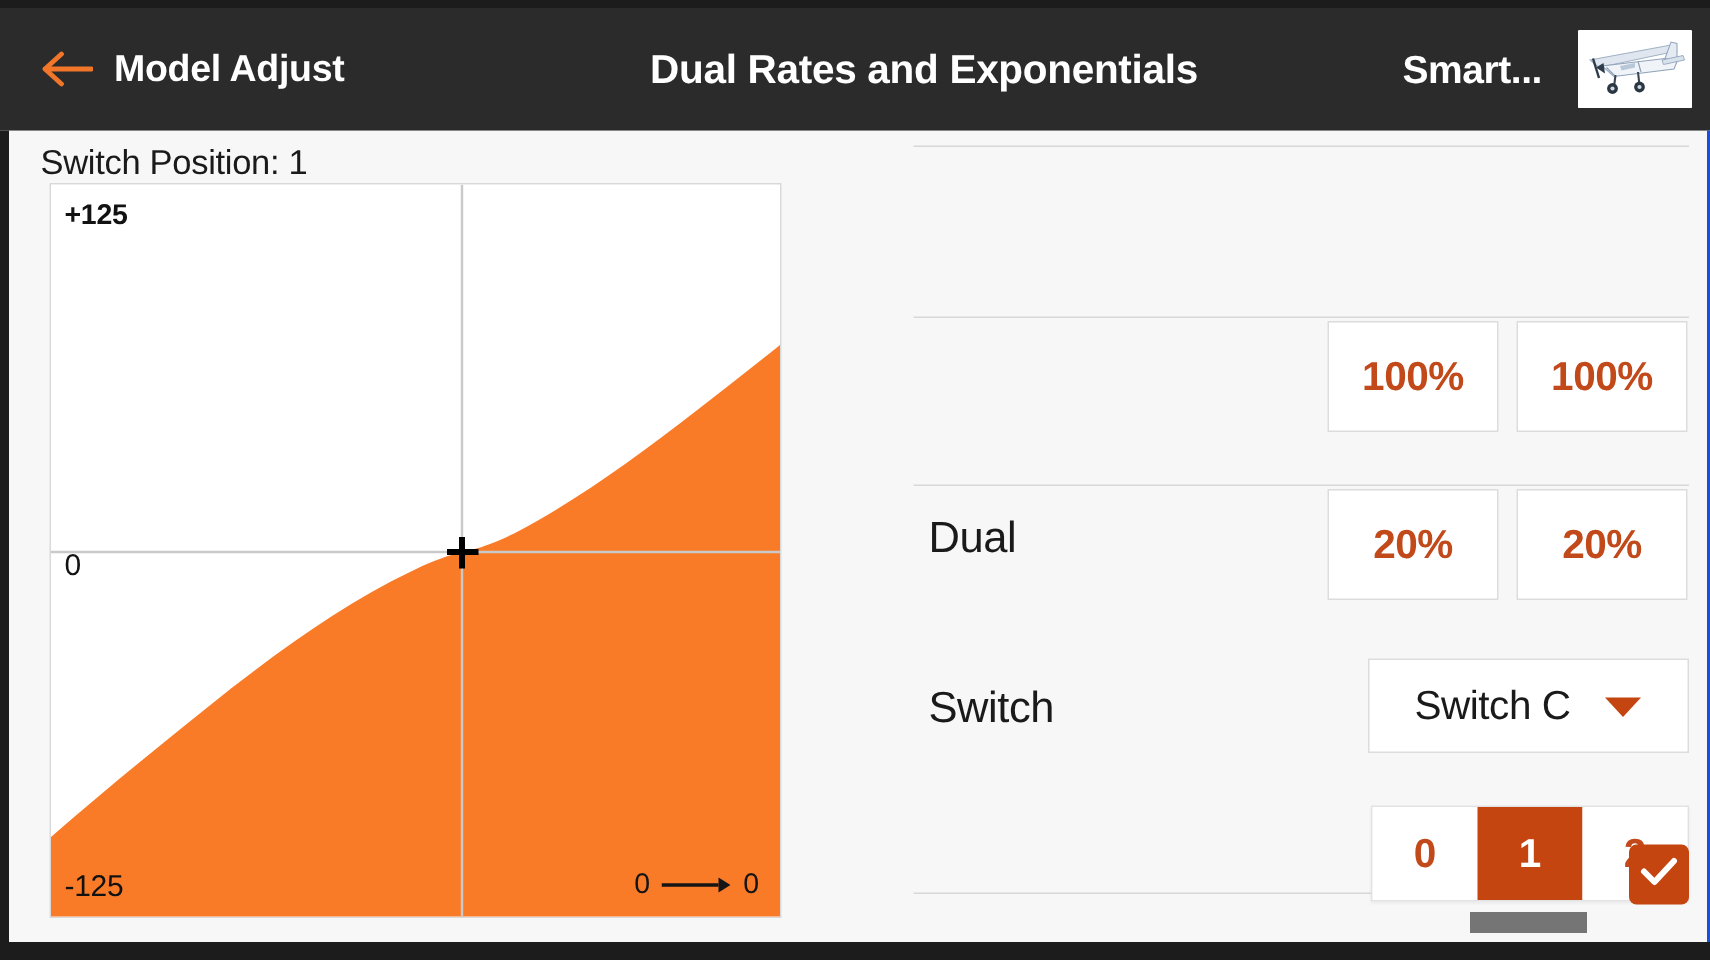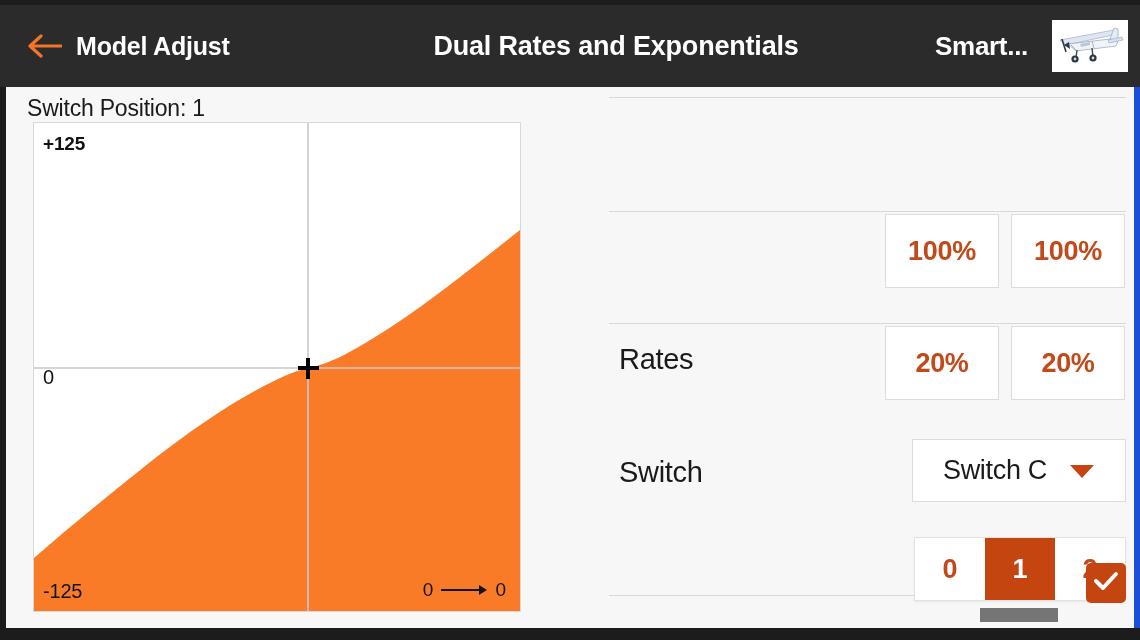--- a/index.html
+++ b/index.html
@@ -57,21 +57,21 @@
     border-radius:1px; overflow:hidden;
     display:block;
   }
 
   
   #body-area {
     position:absolute; left:0; top:87px;
     width:1140px; height:541px;
     background:#f7f7f7;
     border-left:6px solid #1c1c1c;
-    border-right:6px solid #1d4ed8;
+    border-right:2px solid #1d4ed8;
   }
 
   
   #graph-panel {
     position:absolute; left:14px; top:0;
     width:568px; height:535px;
   }
   #switch-position-label {
     position:absolute; left:7px; top:8px;
     font-size:23px; color:#1a1a1a;
@@ -297,21 +297,21 @@
     <div id="settings-panel">
 
       <div class="divider" id="div-0"></div>
       <div class="divider" id="div-1"></div>
       <div class="divider" id="div-2"></div>
       <div class="divider" id="div-3"></div>
 
       <div class="value-box" id="dr-val-0">100%</div>
       <div class="value-box" id="dr-val-1">100%</div>
 
-      <div class="setting-label" id="row-expo-label">Rates</div>
+      <div class="setting-label" id="row-expo-label">Dual</div>
       <div class="value-box" id="ex-val-0">20%</div>
       <div class="value-box" id="ex-val-1">20%</div>
 
       <div class="setting-label" id="row-switch-label">Switch</div>
       <div id="switch-select">
         <span id="switch-select-value">Switch C</span>
         <span>
           <svg class="caret" width="26" height="16" viewBox="0 0 26 16" xmlns="http://www.w3.org/2000/svg">
             <path d="M1 2 L25 2 L13 15 Z" fill="#c4450f"></path>
           </svg>

